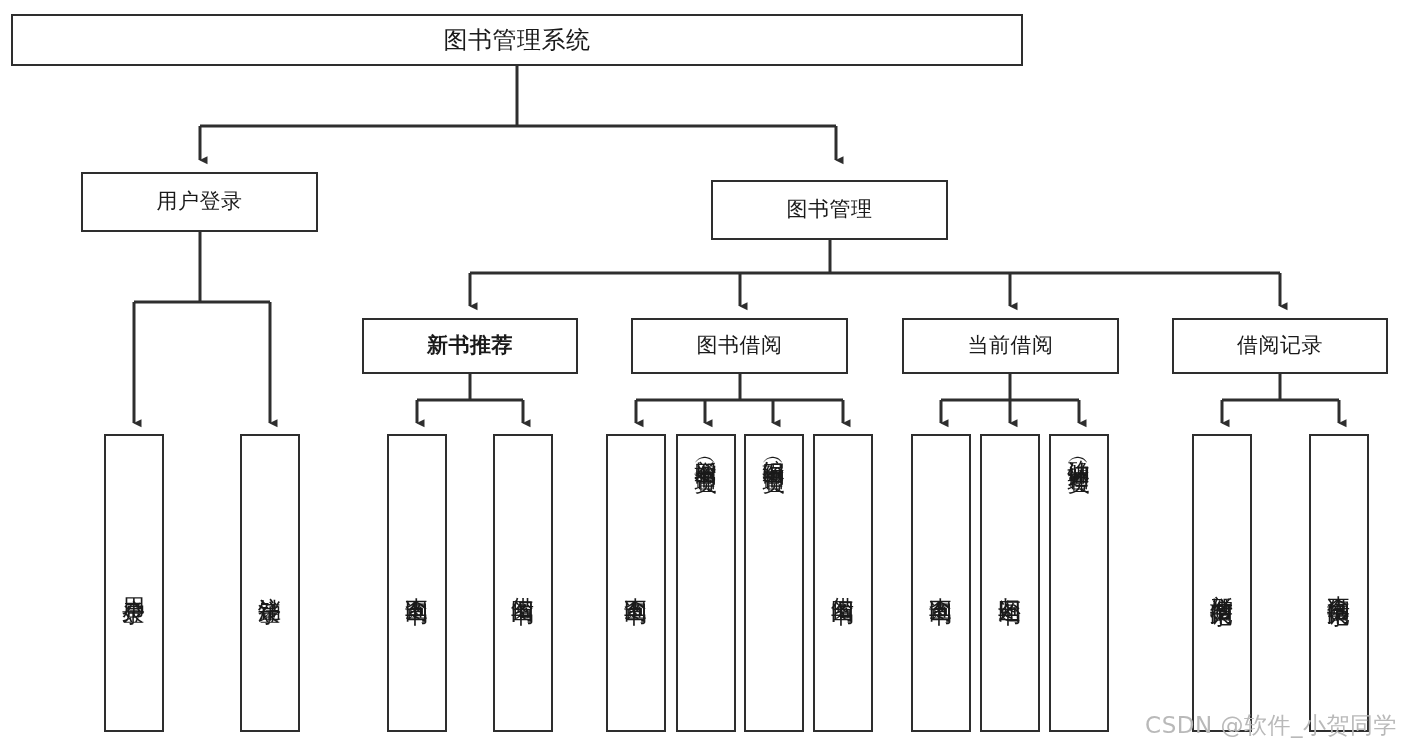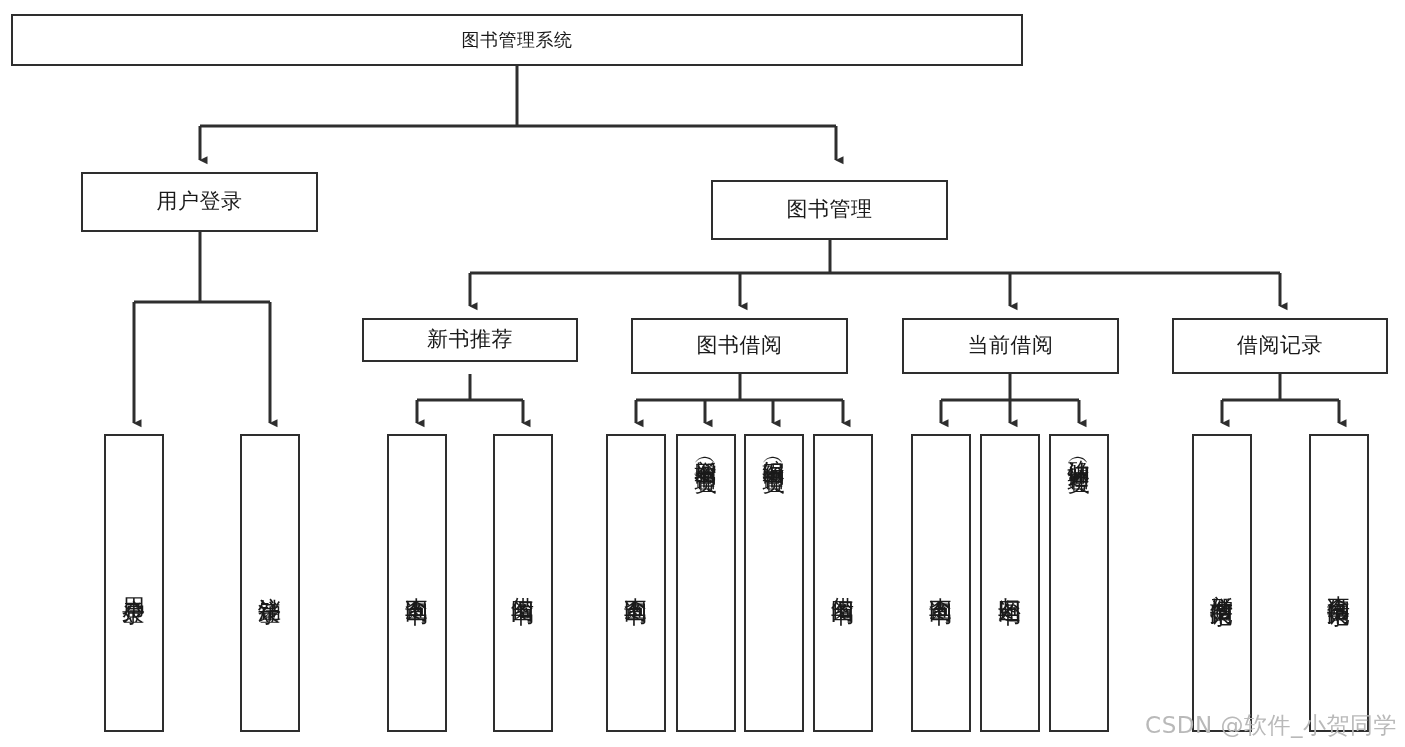--- a/index.html
+++ b/index.html
@@ -37,21 +37,21 @@
     display: block;
     text-align: center;
     line-height: 1.12;
     letter-spacing: 0.5px;
   }
   .node.horiz .label {
     font-size: 21px;
     white-space: nowrap;
   }
   .node.horiz.root .label {
-    font-size: 18px;
+    font-size: 24px;
   }
   .node.vert {
     align-items: flex-start;
     padding-top: 6px;
   }
   .node.vert .label {
     writing-mode: vertical-rl;
     text-orientation: upright;
     font-size: 23px;
     line-height: 1.05;
@@ -137,21 +137,21 @@
   </div>
 
   <div class="node horiz" style="left:81px; top:172px; width:237px; height:60px;">
     <span class="label">用户登录</span>
   </div>
 
   <div class="node horiz" style="left:711px; top:180px; width:237px; height:60px;">
     <span class="label">图书管理</span>
   </div>
 
-  <div class="node horiz" style="left:362px; top:318px; width:216px; height:44px;">
+  <div class="node horiz" style="left:362px; top:318px; width:216px; height:56px;font-weight:bold;">
     <span class="label">新书推荐</span>
   </div>
 
   <div class="node horiz" style="left:631px; top:318px; width:217px; height:56px;">
     <span class="label">图书借阅</span>
   </div>
 
   <div class="node horiz" style="left:902px; top:318px; width:217px; height:56px;">
     <span class="label">当前借阅</span>
   </div>

